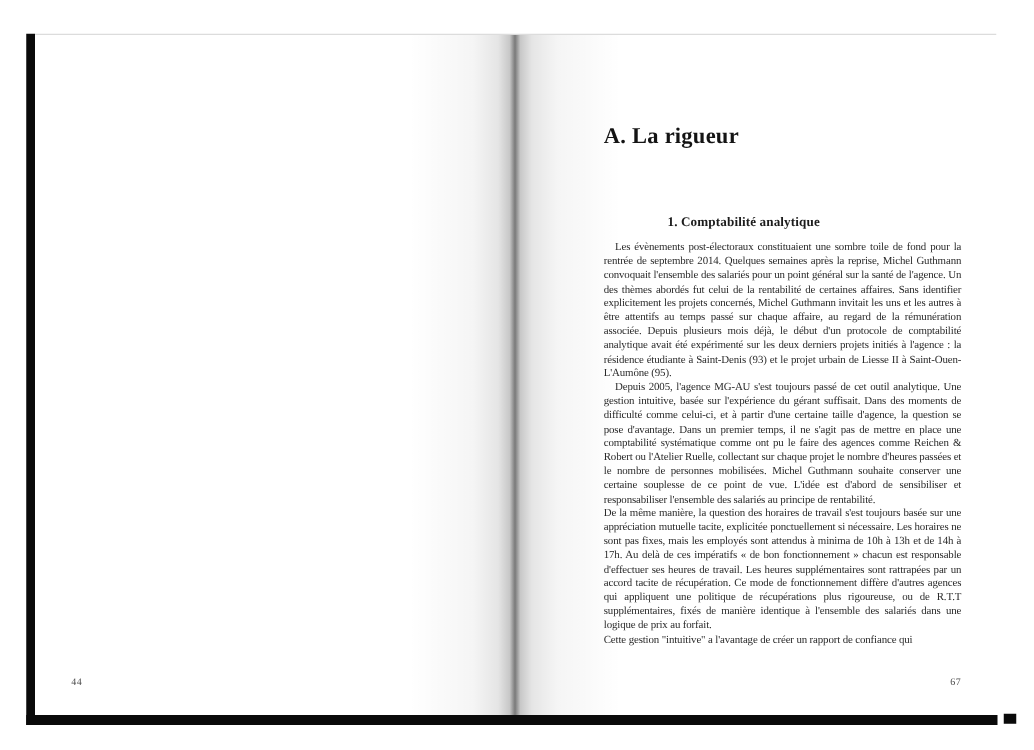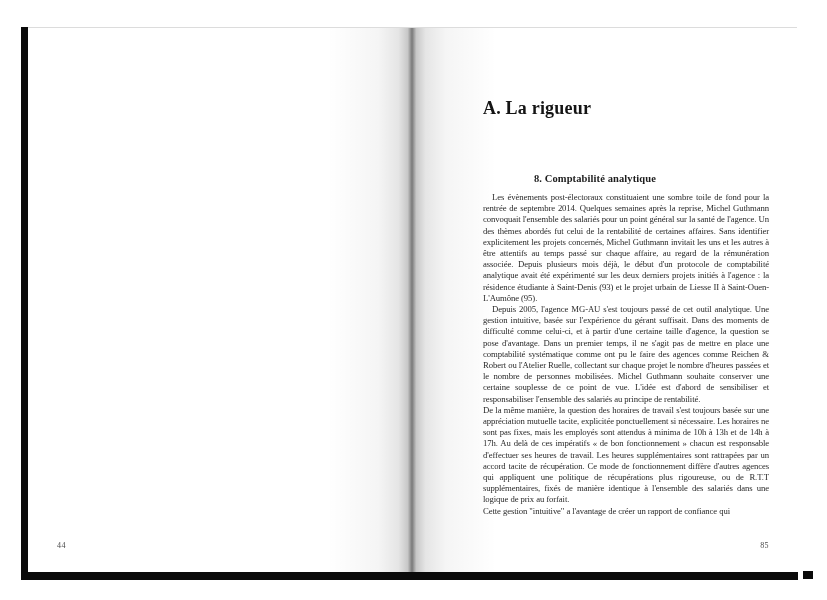--- a/index.html
+++ b/index.html
@@ -65,28 +65,28 @@
 
   <div class="pages">
 
     <div>
       <div class="pagenum pagenum-left">44</div>
     </div>
 
     <div>
       <h1 class="chapter-heading">A. La rigueur</h1>
 
-      <h2 class="section-heading">8. Comptabilité analytique</h2>
+      <h2 class="section-heading">1. Comptabilité analytique</h2>
 
       <div class="bodytext">
         <p class="indent">Les évènements post-électoraux constituaient une sombre toile de fond pour la rentrée de septembre 2014. Quelques semaines après la reprise, Michel Guthmann convoquait l'ensemble des salariés pour un point général sur la santé de l'agence. Un des thèmes abordés fut celui de la rentabilité de certaines affaires. Sans identifier explicitement les projets concernés, Michel Guthmann invitait les uns et les autres à être attentifs au temps passé sur chaque affaire, au regard de la rémunération associée. Depuis plusieurs mois déjà, le début d'un protocole de comptabilité analytique avait été expérimenté sur les deux derniers projets initiés à l'agence : la résidence étudiante à Saint-Denis (93) et le projet urbain de Liesse II à Saint-Ouen-L'Aumône (95).</p>
         <p class="indent">Depuis 2005, l'agence MG-AU s'est toujours passé de cet outil analytique. Une gestion intuitive, basée sur l'expérience du gérant suffisait. Dans des moments de difficulté comme celui-ci, et à partir d'une certaine taille d'agence, la question se pose d'avantage. Dans un premier temps, il ne s'agit pas de mettre en place une comptabilité systématique comme ont pu le faire des agences comme Reichen &amp; Robert ou l'Atelier Ruelle, collectant sur chaque projet le nombre d'heures passées et le nombre de personnes mobilisées. Michel Guthmann souhaite conserver une certaine souplesse de ce point de vue. L'idée est d'abord de sensibiliser et responsabiliser l'ensemble des salariés au principe de rentabilité.</p>
         <p>De la même manière, la question des horaires de travail s'est toujours basée sur une appréciation mutuelle tacite, explicitée ponctuellement si nécessaire. Les horaires ne sont pas fixes, mais les employés sont attendus à minima de 10h à 13h et de 14h à 17h. Au delà de ces impératifs « de bon fonctionnement » chacun est responsable d'effectuer ses heures de travail. Les heures supplémentaires sont rattrapées par un accord tacite de récupération. Ce mode de fonctionnement diffère d'autres agences qui appliquent une politique de récupérations plus rigoureuse, ou de R.T.T supplémentaires, fixés de manière identique à l'ensemble des salariés dans une logique de prix au forfait.</p>
         <p>Cette gestion "intuitive" a l'avantage de créer un rapport de confiance qui</p>
       </div>
 
-      <div class="pagenum pagenum-right">85</div>
+      <div class="pagenum pagenum-right">67</div>
     </div>
 
     <div class="gutter"></div>
 
   </div>
 </div>
 
 </body></html>

